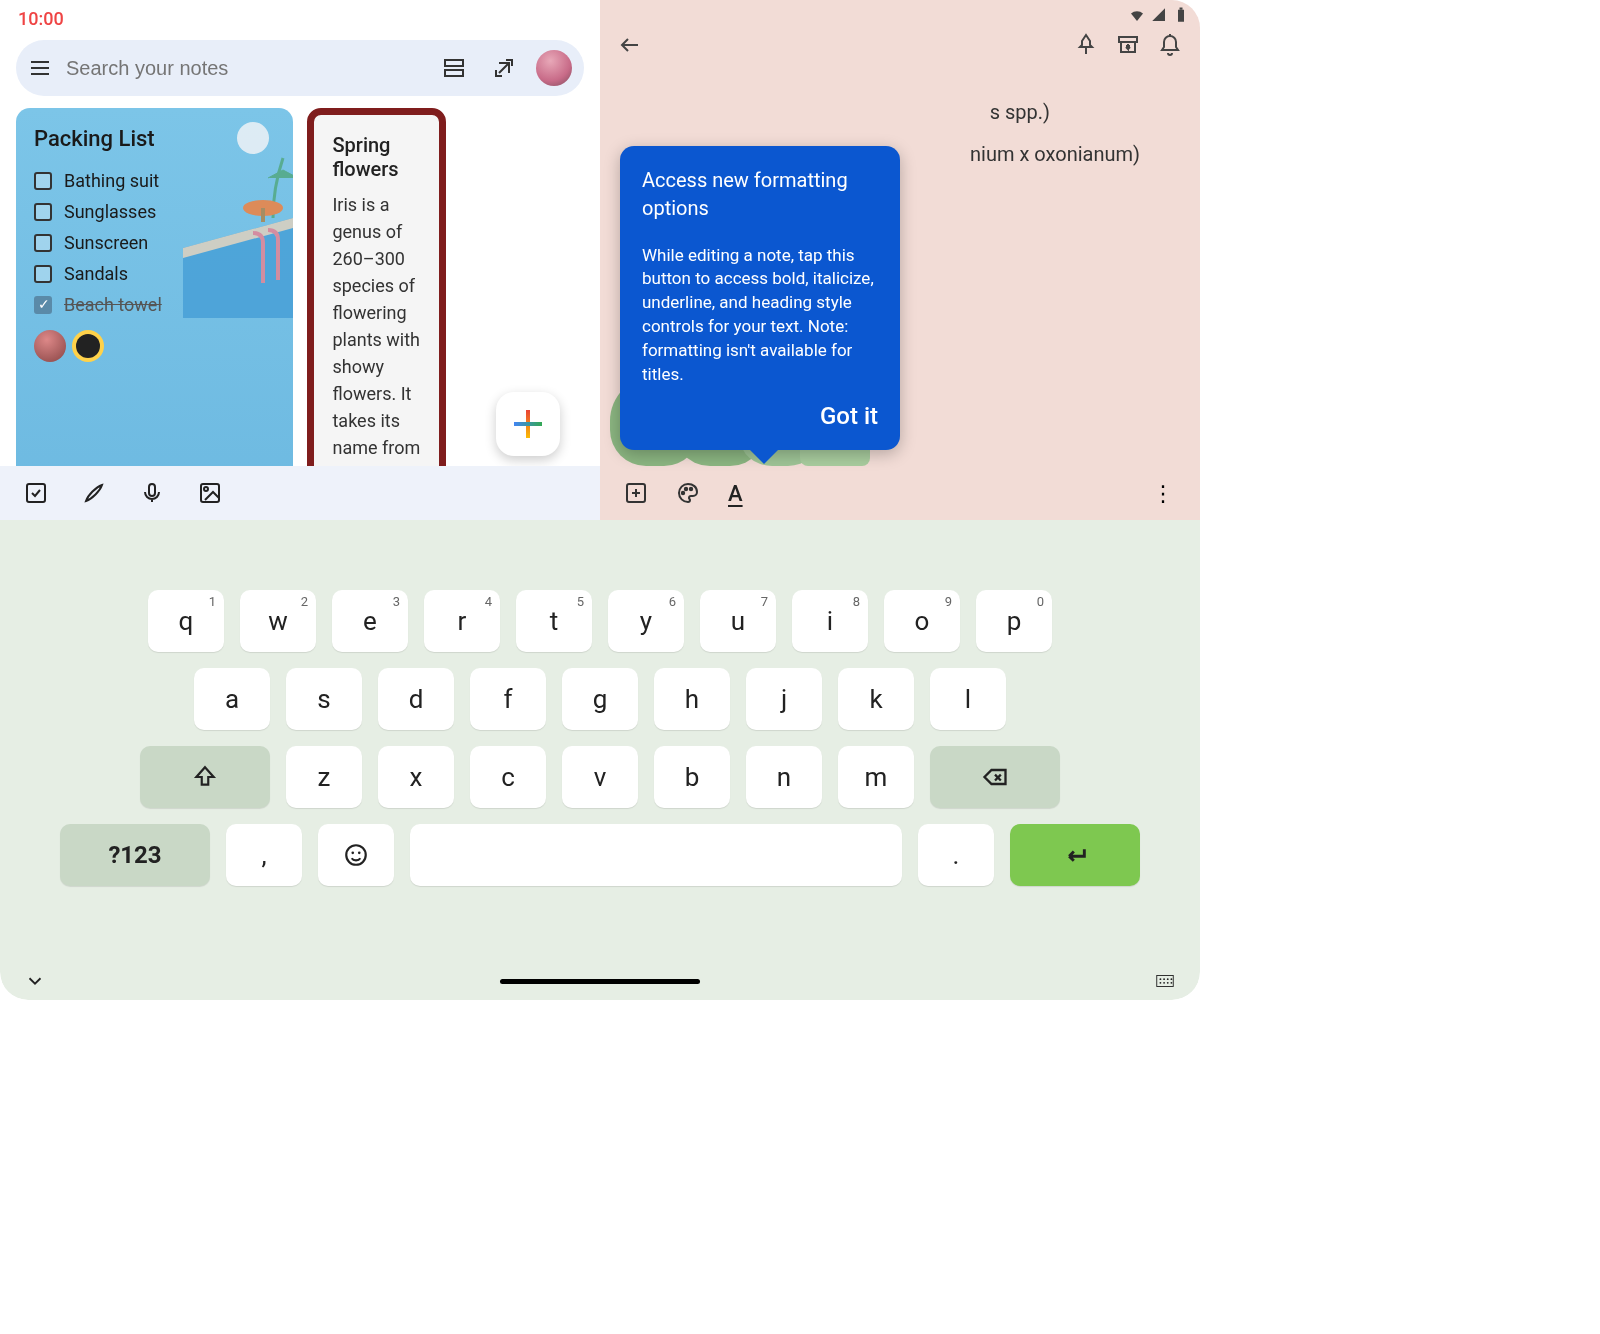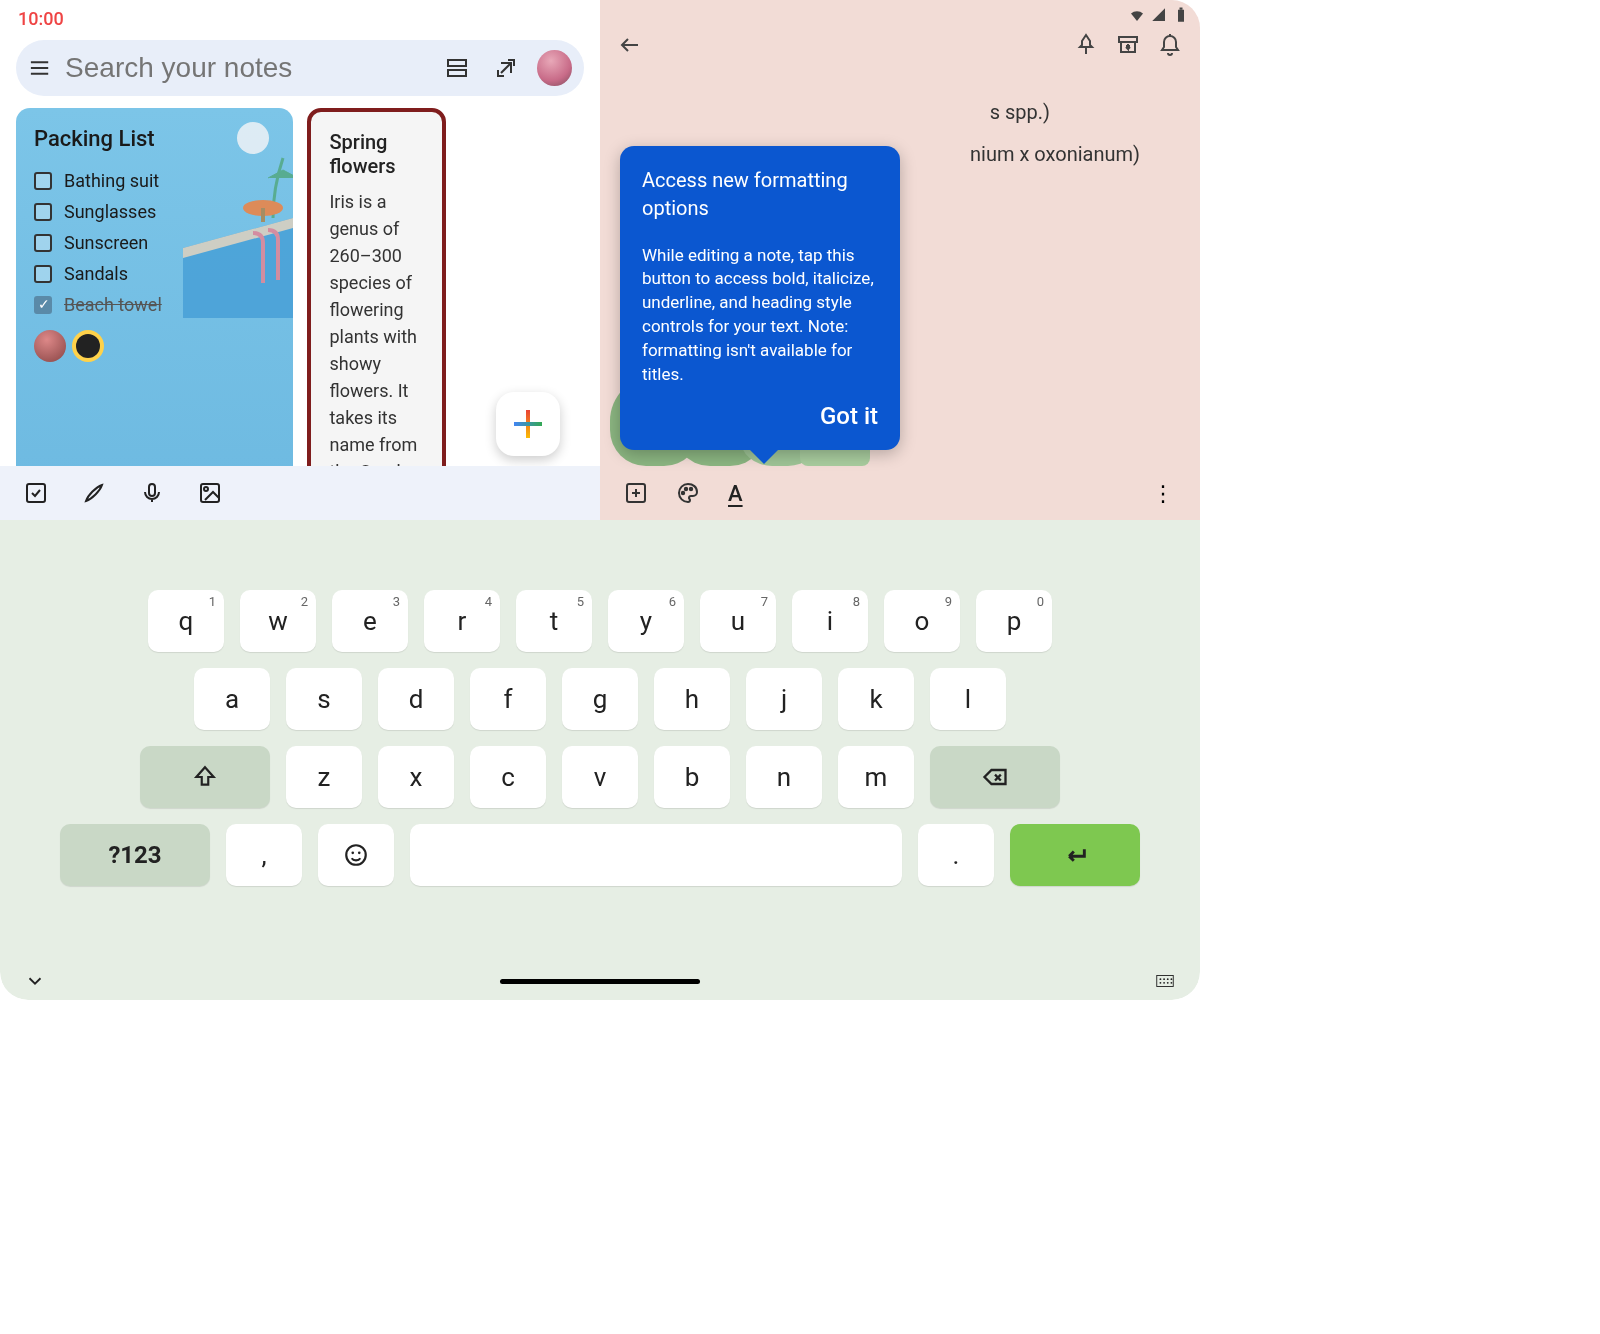--- a/index.html
+++ b/index.html
@@ -26,21 +26,21 @@
     background: #e8eef9;
     border-radius: 30px;
     height: 56px;
     display: flex;
     align-items: center;
     padding: 0 12px;
     gap: 14px;
   }
   .searchbar .menu-icon { width: 24px; height: 24px; }
   .searchbar input {
-    flex: 1; border: none; background: transparent; font-size: 28px; color: #444; outline: none;
+    flex: 1; border: none; background: transparent; font-size: 20px; color: #444; outline: none;
   }
   .searchbar .icon-btn { width: 36px; height: 36px; display:flex; align-items:center; justify-content:center;}
   .avatar {
     width: 36px; height: 36px; border-radius: 50%;
     background: radial-gradient(circle at 40% 30%, #e8a8b8, #c86b88 60%, #7a4a5a);
   }
 
   
   .notes { display: flex; gap: 14px; padding: 0 16px; }
   .note-card {
@@ -56,21 +56,21 @@
   .checkbox.checked { background: #5a8aa8; border-color:#5a8aa8; position:relative;}
   .checkbox.checked::after { content:'✓'; color:#fff; font-size:14px; position:absolute; left:2px; top:-2px;}
   .done-text { text-decoration: line-through; color: #555; }
   .share-avatars { display:flex; gap:6px; margin-top:10px;}
   .share-avatars .av { width:32px; height:32px; border-radius:50%; }
   .av1{background: radial-gradient(circle at 40% 30%, #d88, #844);}
   .av2{background: #ffd24a; position:relative;}
   .av2::after{content:''; position:absolute; inset:4px; background:#222; border-radius:50%;}
   .pool-deco{ position:absolute; right:0; top:10px; width:110px; height:200px; opacity:.9;}
   .spring {
-    background: #f5f5f5; border: 4px solid #7f1d1d; color: #222;
+    background: #f5f5f5; border: 7px solid #7f1d1d; color: #222;
   }
   .spring h3 { font-size: 20px; font-weight: 500; margin-bottom: 10px;}
   .spring p { font-size: 18px; line-height: 1.5; color: #333;}
   .right-col{display:flex; flex-direction:column; width:50%;}
 
   
   .fab {
     position:absolute; right:40px; bottom:10px; width:64px; height:64px;
     background:#fff; border-radius:18px; box-shadow:0 4px 12px rgba(0,0,0,.2);
     display:flex; align-items:center; justify-content:center; font-size:32px;

